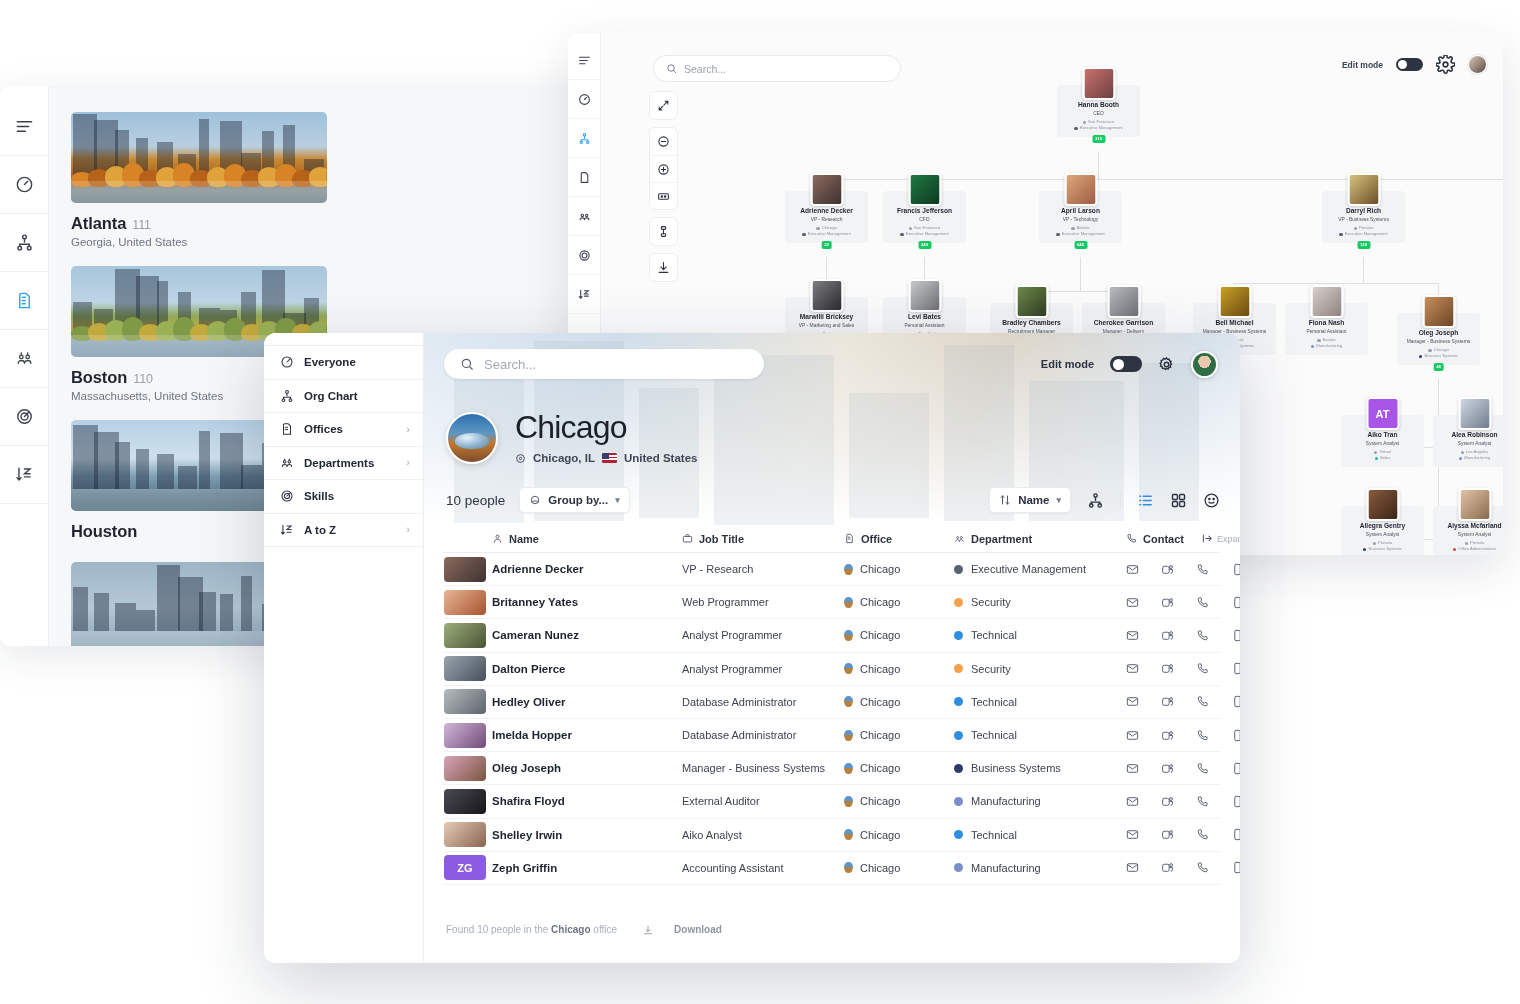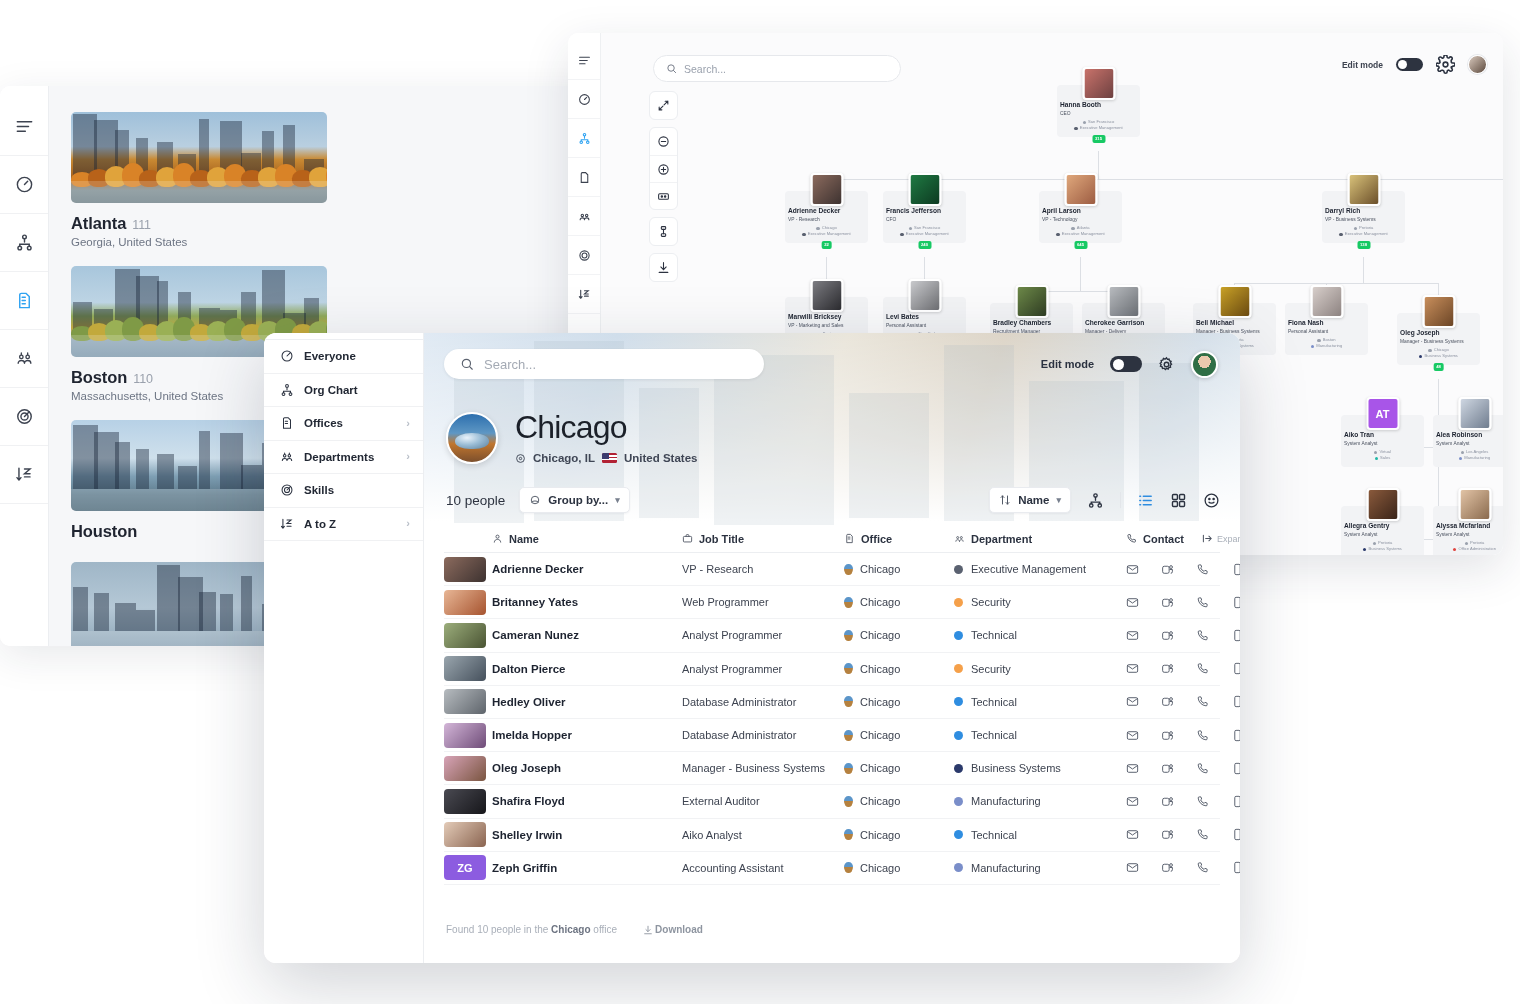--- a/index.html
+++ b/index.html
@@ -121,21 +121,21 @@
   .tog::after {
     content: ""; position: absolute; left: 2px; top: 2px;
     width: 9px; height: 9px; border-radius: 50%; background: #fff;
   }
   .av-sm { width: 19px; height: 19px; border-radius: 50%; overflow: hidden; border: 1.5px solid #fff; box-shadow: 0 0 0 1px #e5e7eb;}
 
   
   .org-canvas { position: absolute; left: 86px; top: 20px; right: 0; bottom: 0; }
   .node {
     position: absolute; width: 83px; background: #f2f3f5;
-    border-radius: 4px; padding: 16px 3px 5px; text-align: left;
+    border-radius: 4px; padding: 16px 3px 5px; text-align: center;
   }
   .node .face {
     position: absolute; left: 50%; top: -18px; transform: translateX(-50%);
     width: 33px; height: 33px; border-radius: 4px; overflow: hidden;
     border: 2px solid #fff; box-shadow: 0 1px 3px rgba(0,0,0,.16);
   }
   .node .nm { font-size: 6.6px; font-weight: 700; color: #1d2330; line-height: 1.25; }
   .node .tt { font-size: 4.9px; color: #4a515f; margin-top: 2px; }
   .node .meta { margin-top: 3px; }
   .node .meta div {
@@ -177,21 +177,21 @@
   .brand-demo { font-size: 4.6px; font-weight: 800; color: #2b3240; letter-spacing: 1.3px; margin-top: 1px; }
   .ham {
     position: absolute; right: 14px; top: 22px; width: 13px; height: 10px;
     display: flex; flex-direction: column; justify-content: space-between;
   }
   .ham span { height: 1.6px; background: #3a414e; border-radius: 1px; }
   .ham span:nth-child(1) { width: 13px; }
   .ham span:nth-child(2) { width: 10px; }
   .ham span:nth-child(3) { width: 7px; }
 
-  .chi-nav { border-top: 1px solid #eceef1; margin-top: 6px; }
+  .chi-nav { border-top: 1px solid #eceef1; margin-top: 12px; }
   .nav-item {
     height: 33.5px; display: flex; align-items: center; gap: 10px;
     padding: 0 16px; border-bottom: 1px solid #f0f1f3;
     font-size: 11.5px; color: #222834; font-weight: 600; position: relative;
   }
   .nav-item svg { width: 14px; height: 14px; color: #2b3240; flex: 0 0 14px; }
   .nav-chev {
     position: absolute; right: 13px; color: #b9bfc9; font-size: 11px; line-height: 1;
   }
 
@@ -310,21 +310,21 @@
   }
   .rdep  { font-size: 11px; color: #3d4350; display: flex; align-items: center; gap: 8px; }
   .ddot { width: 9px; height: 9px; border-radius: 50%; flex: 0 0 9px; }
   .rcon { display: flex; align-items: center; gap: 22px; color: #4f5664; }
   .rcon svg { width: 13px; height: 13px; }
   .chi-foot {
     position: absolute; left: 22px; bottom: 28px; display: flex; align-items: center; gap: 26px;
     font-size: 10px; color: #a9afb9;
   }
   .chi-foot b { color: #6d7482; }
-  .dl { display: flex; align-items: center; gap: 2px; color: #8e95a0; font-weight: 600; }
+  .dl { display: flex; align-items: center; gap: 21px; color: #8e95a0; font-weight: 600; }
   .dl svg { width: 10px; height: 10px; }
 </style>
 </head>
 <body>
 
 <div class="stage">
 
   <div class="win-offices">
     <div class="off-rail">
       <div class="rail-btn">

